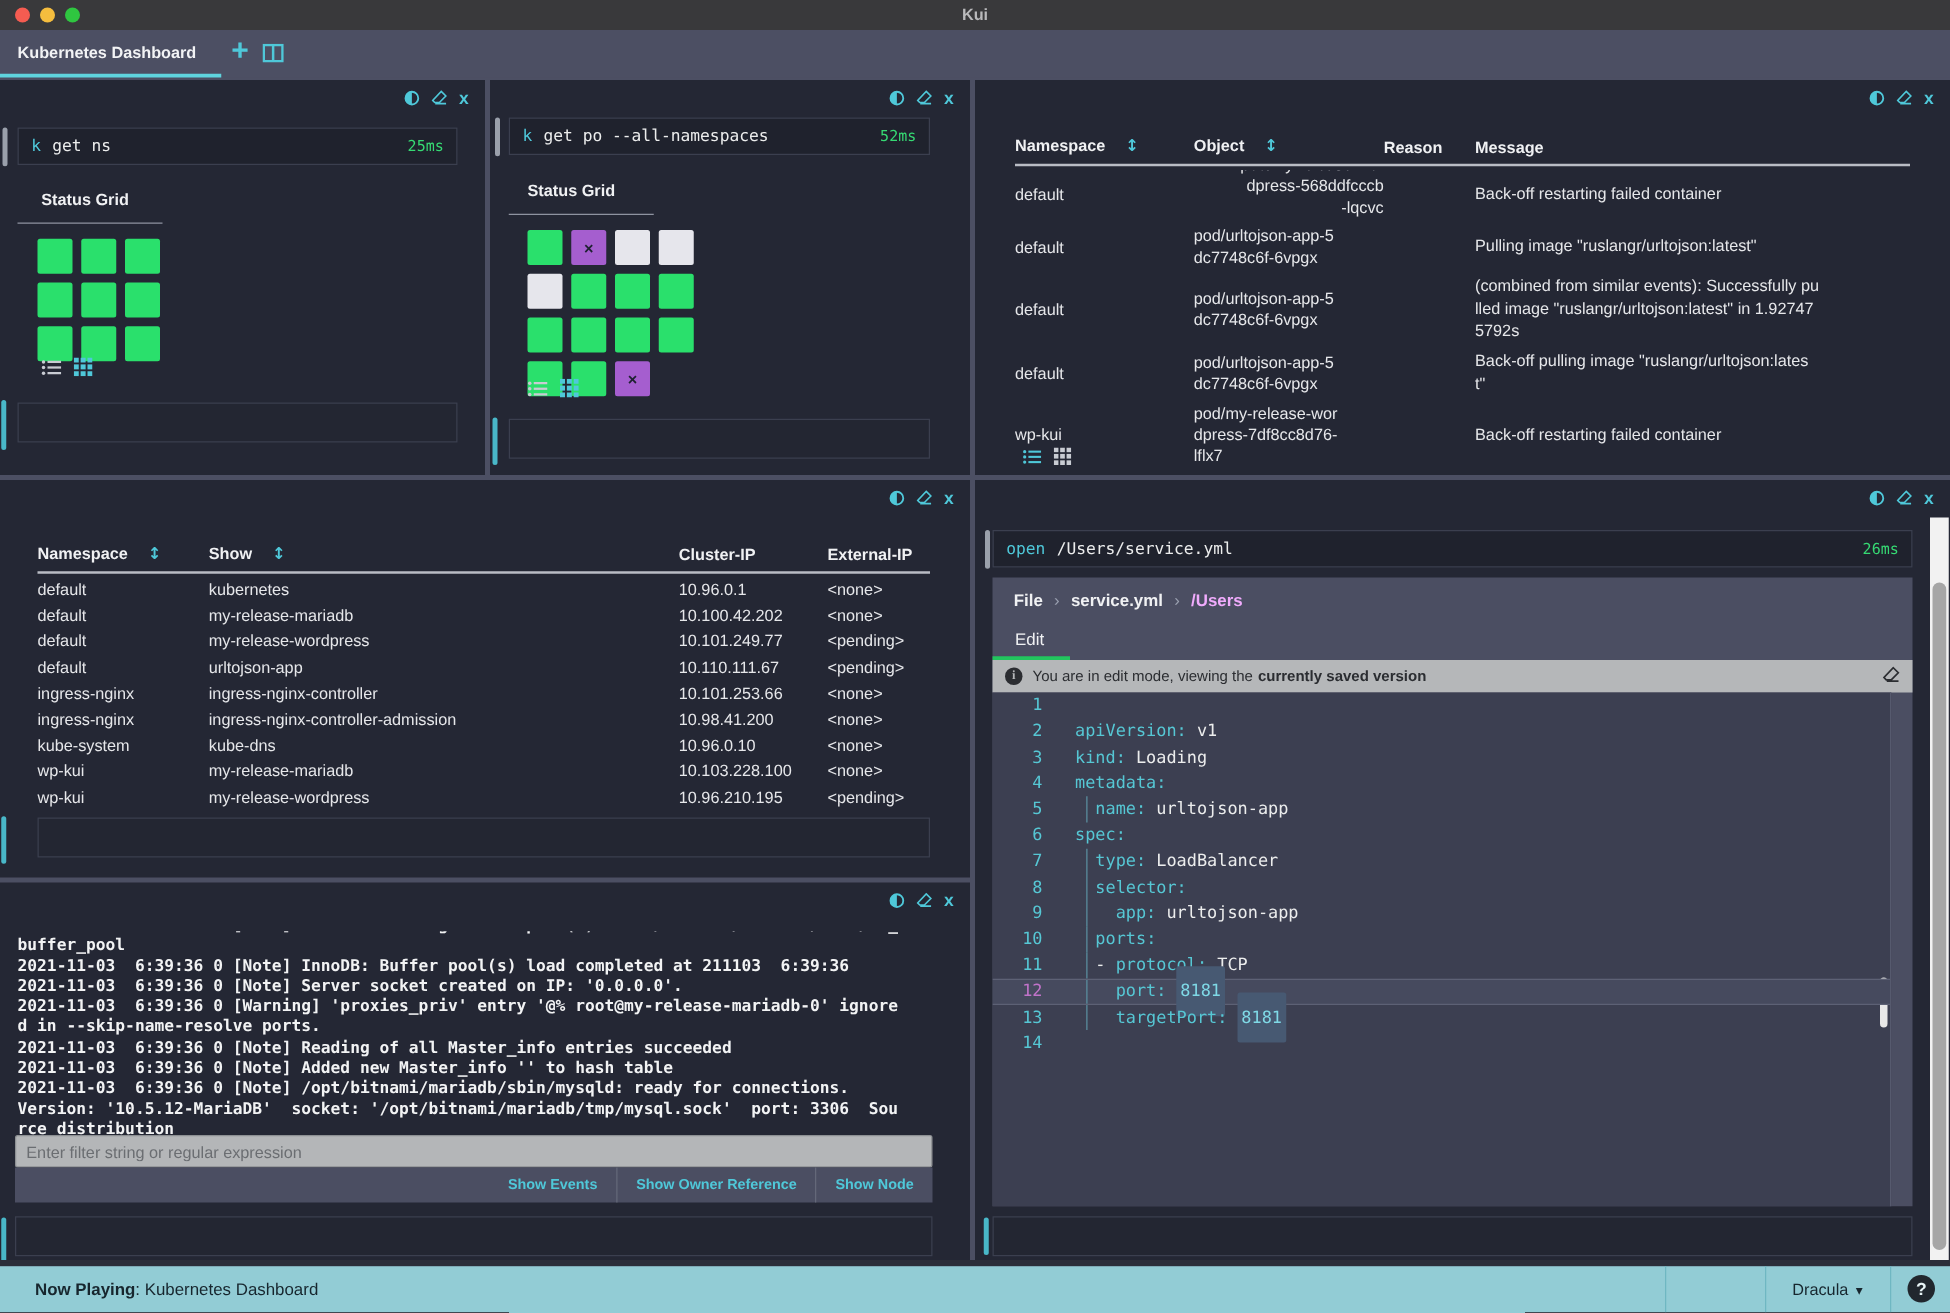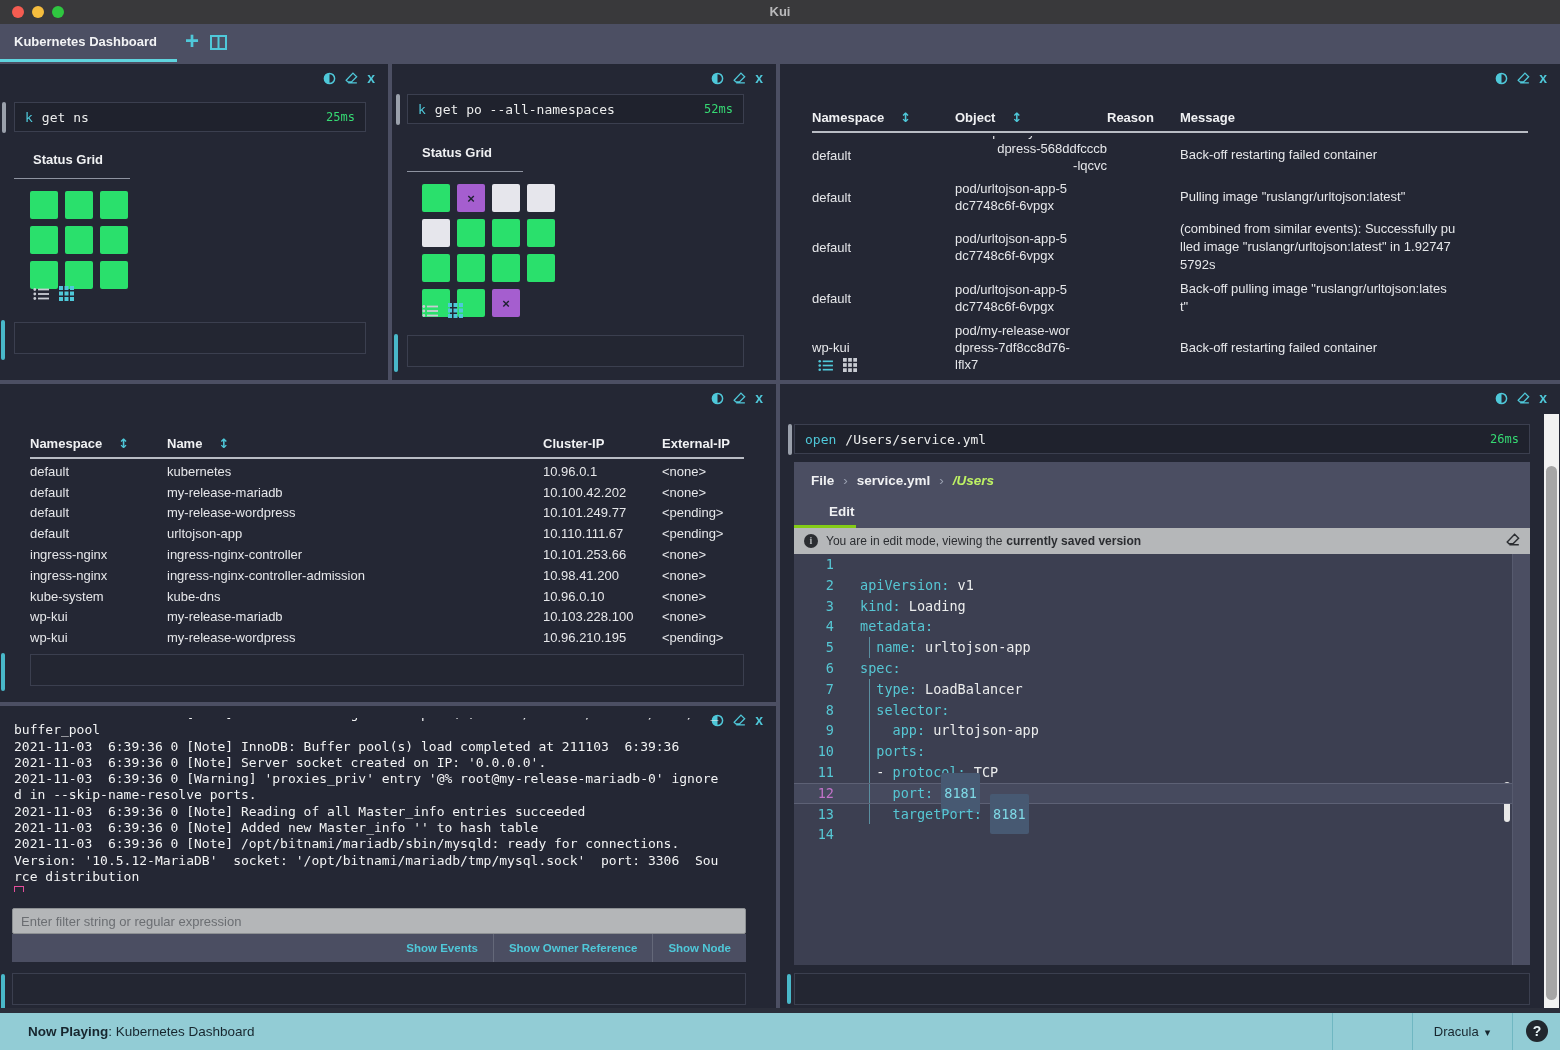--- a/index.html
+++ b/index.html
@@ -54,24 +54,24 @@
   .objclip .ecell-obj{margin-top:-13px;text-align:right;}
   .ecell-msg{white-space:pre-line;line-height:18px;}
   .rsq{width:13px;height:13px;border-radius:2px;margin-left:19px;}
   .rsq.yellow{background:#e6eb7d;} .rsq.green{background:#1fdd63;}
   .srow{display:grid;grid-template-columns:137px 376px 119px 1fr;align-items:center;height:20.8px;}
   
   .sidecard{position:absolute;background:#4b4e62;}
   .crumbs{position:absolute;left:17px;top:11px;font-size:13.5px;font-weight:bold;color:#f0f1f3;
     display:flex;gap:9px;align-items:center;}
   .crumb-sep{color:#9aa0b0;font-weight:normal;}
-  .crumb.link{color:#bef264;font-style:italic;}
+  .crumb.link{color:#f0abfc;}
   .edittab{position:absolute;left:0;top:38px;height:28px;width:62px;box-sizing:border-box;
-    padding-left:35px;font-size:13.5px;font-weight:bold;color:#f0f1f3;line-height:24px;
-    border-bottom:3px solid #84cc16;}
+    padding-left:18px;font-size:13.5px;font-weight:normal;color:#f0f1f3;line-height:24px;
+    border-bottom:3px solid #22c55e;}
   .banner{position:absolute;left:0;right:0;top:66px;height:26px;background:#b5b7b9;color:#2b2d31;
     font-size:12px;display:flex;align-items:center;padding:0 10px;box-sizing:border-box;}
   .banner b{margin-left:4px;}
   .banner .i-ic{width:14px;height:14px;border-radius:50%;background:#2b2d31;color:#b5b7b9;
     font-size:10px;font-weight:bold;text-align:center;line-height:14px;margin-right:8px;font-family:"Liberation Serif",serif;}
   .banner .eraser{margin-left:auto;}
   .editor{position:absolute;left:0;right:17px;top:92px;bottom:0;background:#3c3f51;
     font-family:"DejaVu Sans Mono",monospace;font-size:13.5px;overflow:hidden;
     border-right:1px solid #565a6e;}
   .eline{position:relative;display:flex;height:20.8px;line-height:20.8px;}
@@ -391,21 +391,21 @@
       </span>
       <span class="picon">
         <svg width="13" height="12" viewBox="0 0 14 13">
             <path d="M8.6 1.2 L12.6 5.2 L7 10.8 L3 10.8 L1.2 9 L8.6 1.2 Z M3.4 11.8 L12.8 11.8" stroke="#4fc8d9" stroke-width="1.4" fill="none"></path>
           </svg>
       </span>
       <span class="px-close">x</span>
     </div>
     <div class="thead" style="left:30px;top:46px;width:714px;height:26px;grid-template-columns:137px 376px 119px 1fr;">
       <span><span>Namespace</span><span class="sort">↕</span></span>
-      <span><span>Name</span><span class="sort">↕</span></span>
+      <span><span>Show</span><span class="sort">↕</span></span>
       <span>Cluster-IP</span>
       <span>External-IP</span>
     </div>
     <div class="hrule" style="left:30px;top:73px;width:714px;"></div>
     <div class="tbody" id="services-body" style="left:30px;top:77px;width:714px;">
         <div class="srow">
           <span>default</span>
           <span>kubernetes</span>
           <span>10.96.0.1</span>
           <span>&lt;none&gt;</span>
@@ -586,21 +586,21 @@
             <path d="M7 1.5 A5.5 5.5 0 0 0 7 12.5 Z" fill="#4fc8d9"></path>
           </svg>
       </span>
       <span class="picon">
         <svg width="13" height="12" viewBox="0 0 14 13">
             <path d="M8.6 1.2 L12.6 5.2 L7 10.8 L3 10.8 L1.2 9 L8.6 1.2 Z M3.4 11.8 L12.8 11.8" stroke="#4fc8d9" stroke-width="1.4" fill="none"></path>
           </svg>
       </span>
       <span class="px-close">x</span>
     </div>
-    <div class="logarea" id="log-output" style="left:14px;top:12px;width:732px;height:174px;">
+    <div class="logarea" id="log-output" style="left:14px;top:39px;width:732px;height:174px;font-weight:bold;">
         <div class="lline">2021-11-03  6:39:35 0 [Note] InnoDB: Loading buffer pool(s) from /bitnami/mariadb/data/ib_</div>
         <div class="lline">buffer_pool</div>
         <div class="lline">2021-11-03  6:39:36 0 [Note] InnoDB: Buffer pool(s) load completed at 211103  6:39:36</div>
         <div class="lline">2021-11-03  6:39:36 0 [Note] Server socket created on IP: '0.0.0.0'.</div>
         <div class="lline">2021-11-03  6:39:36 0 [Warning] 'proxies_priv' entry '@% root@my-release-mariadb-0' ignore</div>
         <div class="lline">d in --skip-name-resolve ports.</div>
         <div class="lline">2021-11-03  6:39:36 0 [Note] Reading of all Master_info entries succeeded</div>
         <div class="lline">2021-11-03  6:39:36 0 [Note] Added new Master_info '' to hash table</div>
         <div class="lline">2021-11-03  6:39:36 0 [Note] /opt/bitnami/mariadb/sbin/mysqld: ready for connections.</div>
         <div class="lline">Version: '10.5.12-MariaDB'  socket: '/opt/bitnami/mariadb/tmp/mysql.sock'  port: 3306  Sou</div>

